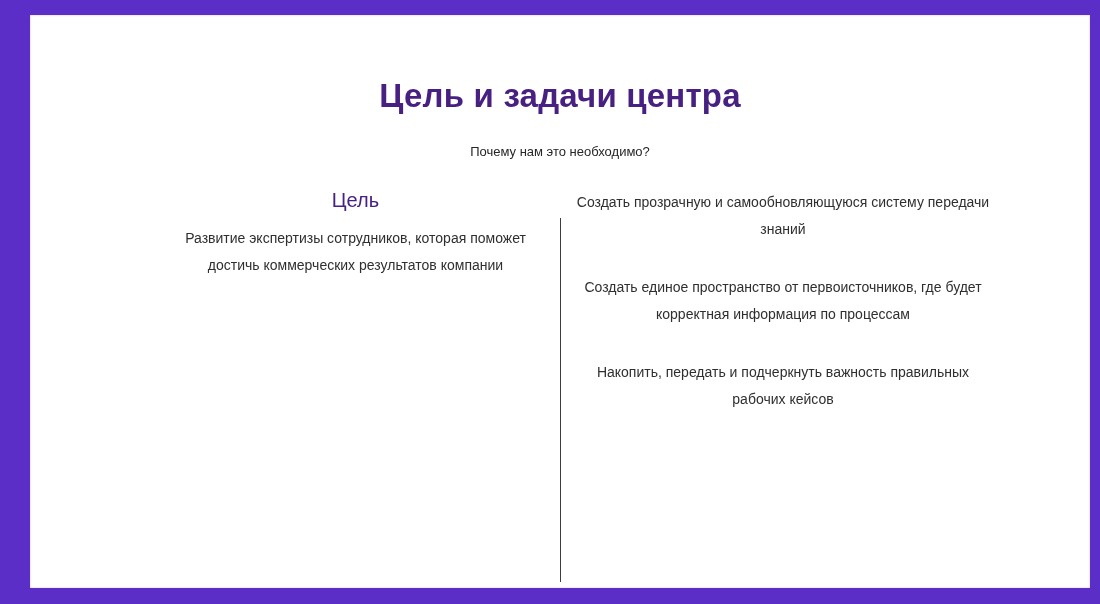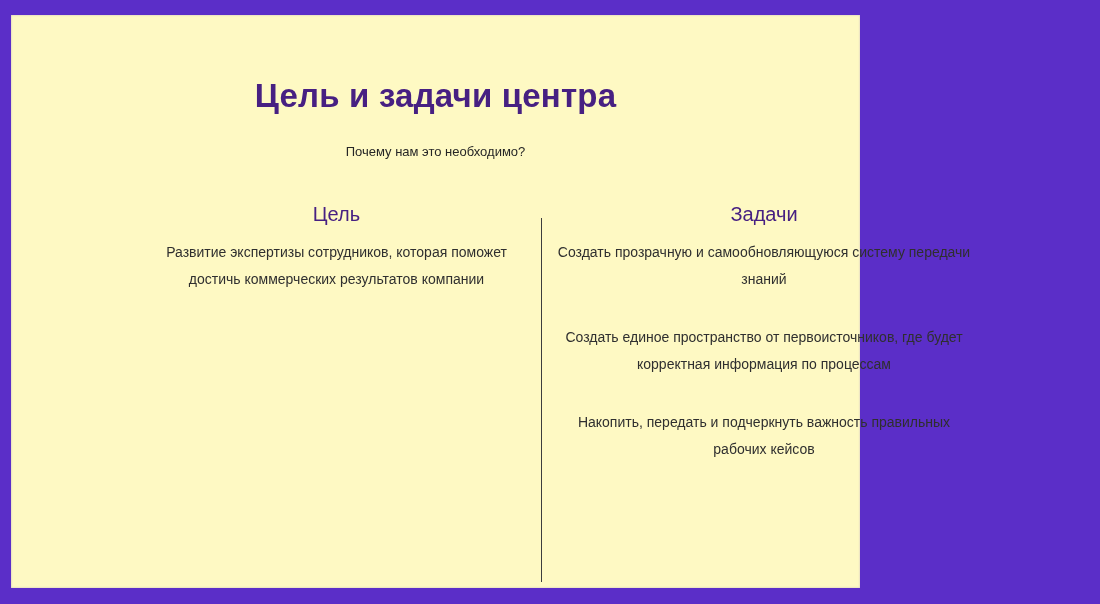--- a/index.html
+++ b/index.html
@@ -14,25 +14,25 @@
     position: relative;
     overflow: hidden;
   }
   .frame {
     position: absolute;
     inset: 0;
     background: #5B2EC8;
   }
   .slide {
     position: absolute;
-    left: 11px;
+    left: 30px;
     top: 15px;
-    width: 849px;
+    width: 1060px;
     height: 573px;
-    background: #fef9c3;
+    background: #ffffff;
     box-shadow: 0 0 2px rgba(120, 90, 200, 0.45) inset;
   }
   .title {
     margin: 0;
     padding-top: 62px;
     text-align: center;
     font-size: 33px;
     font-weight: 600;
     letter-spacing: 0.2px;
     color: #472082;
@@ -53,21 +53,21 @@
     left: 133px;
     top: 174px;
     width: 385px;
   }
   .col-right {
     left: 543px;
     top: 174px;
     width: 420px;
   }
   .col-header {
-    margin: 14px 0 13px 0;
+    margin: 0 0 13px 0;
     font-size: 20px;
     font-weight: 400;
     color: #472082;
   }
   .col p.body-text {
     margin: 0 0 31px 0;
     font-size: 14px;
     line-height: 27px;
     font-weight: 400;
     color: #2f2f2f;
@@ -92,20 +92,19 @@
     <p class="subtitle">Почему нам это необходимо?</p>
 
     <div class="col col-left">
       <h2 class="col-header">Цель</h2>
       <p class="body-text">Развитие экспертизы сотрудников, которая поможет достичь коммерческих результатов компании</p>
     </div>
 
     <div class="divider"></div>
 
     <div class="col col-right">
-      <h2 class="col-header">Задачи</h2>
       <p class="body-text">Создать прозрачную и самообновляющуюся систему передачи знаний</p>
       <p class="body-text">Создать единое пространство от первоисточников, где будет корректная информация по процессам</p>
       <p class="body-text">Накопить, передать и подчеркнуть важность правильных рабочих кейсов</p>
     </div>
 
   </div>
 </div>
 
 </body></html>

